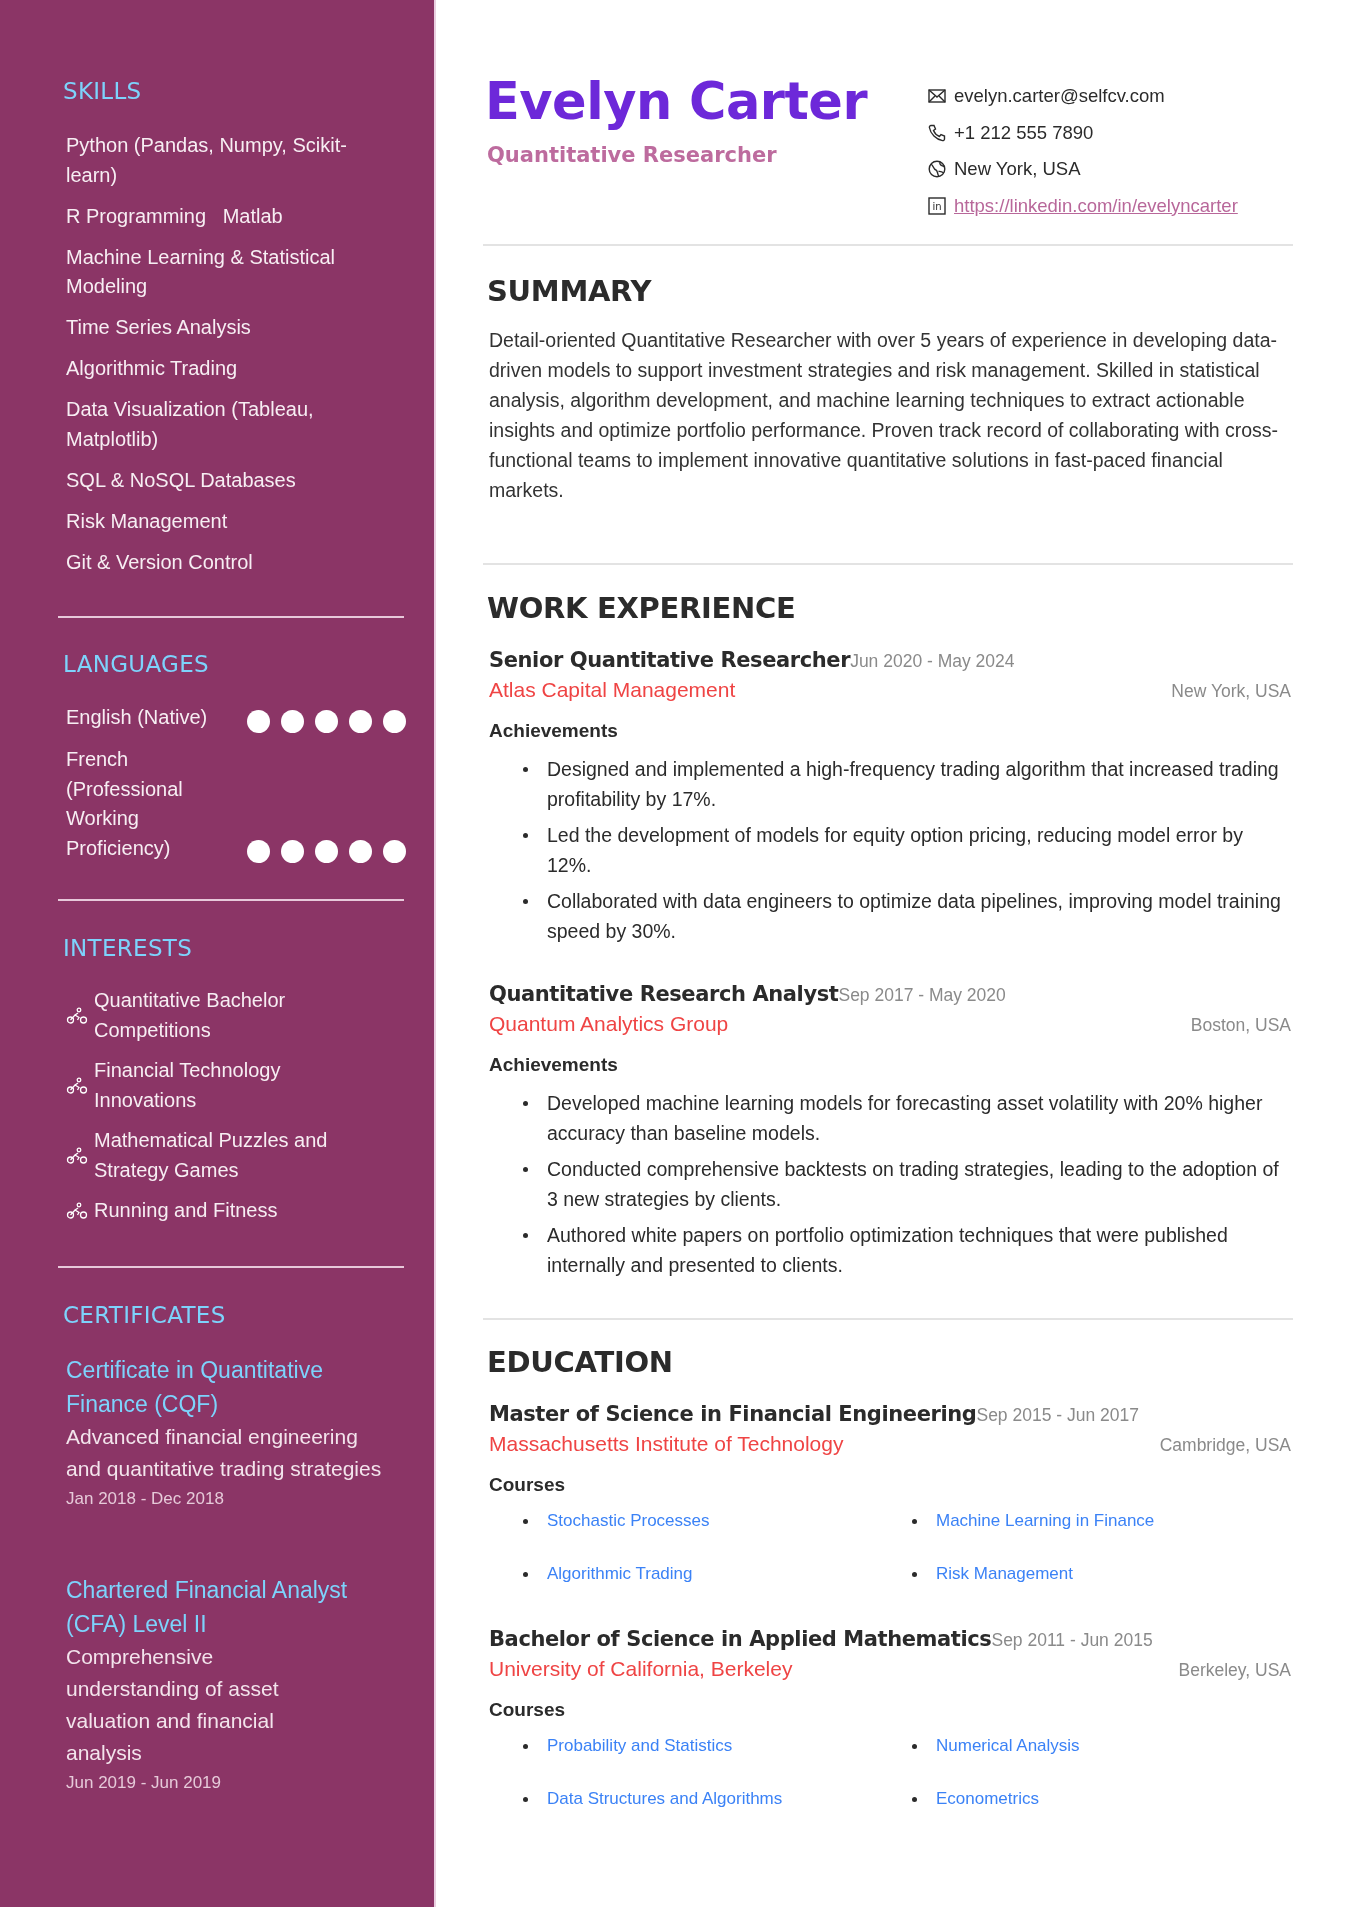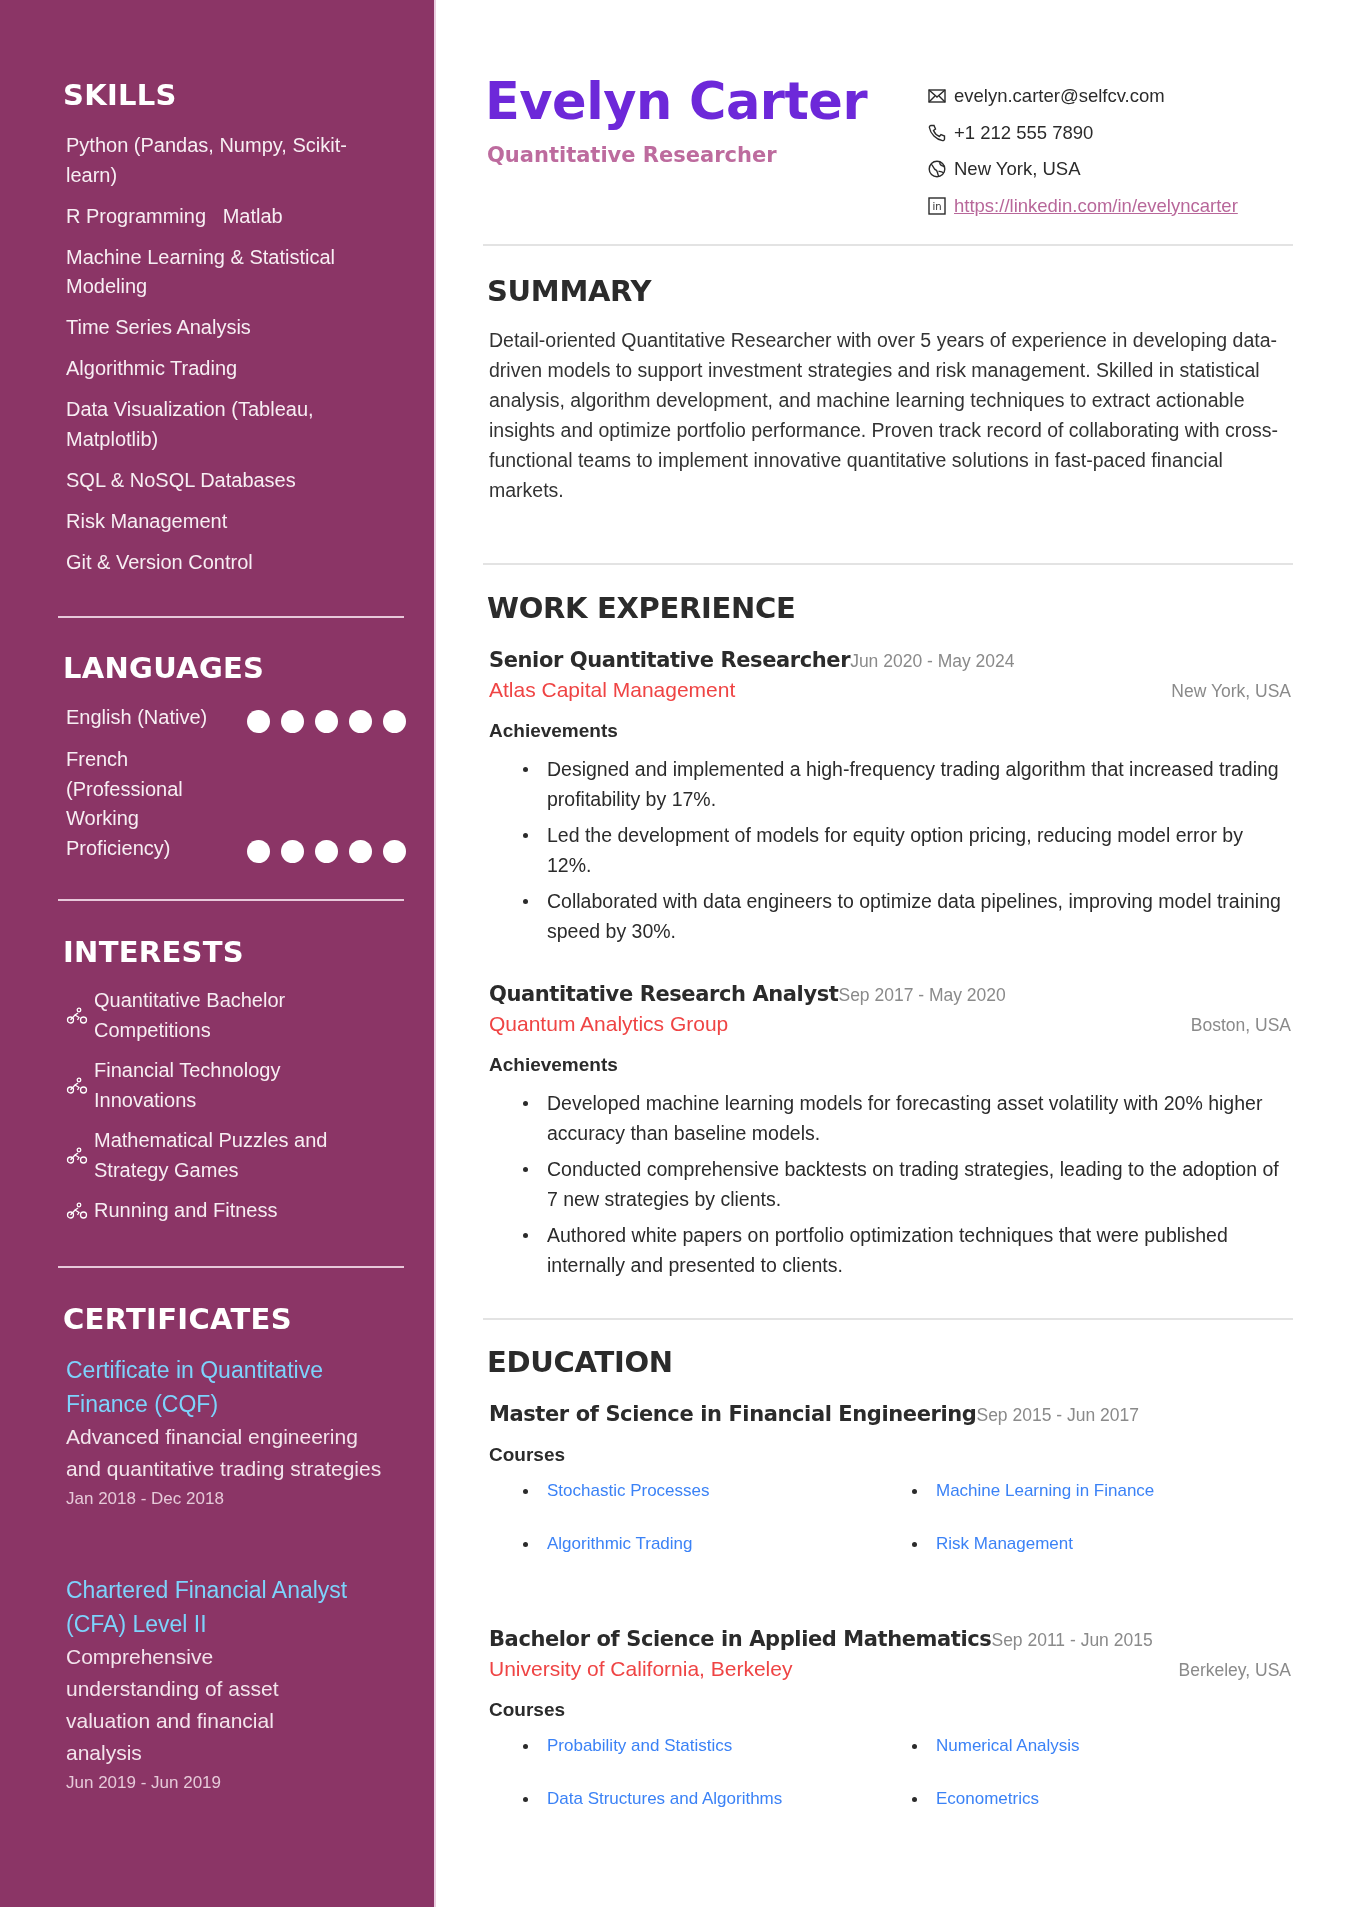--- a/index.html
+++ b/index.html
@@ -2,21 +2,21 @@
 <html><head>
 <meta charset="utf-8">
 <style>
   * { box-sizing: border-box; margin: 0; padding: 0; }
   html, body { width: 1350px; height: 1907px; background: #ffffff; overflow: hidden; }
   body { position: relative; font-family: "Liberation Sans", "DejaVu Sans", sans-serif; color: #2b2b2b; }
 
   
   .sidebar { position: absolute; left: 0; top: 0; width: 434px; height: 1907px; background: #8B3566; color: #ffffff; }
   .sidebar::after { content: ""; position: absolute; right: -2px; top: 0; width: 2px; height: 100%; background: #e9cfe0; }
-  .sb-heading { position: absolute; left: 63px; font-family: "DejaVu Sans", sans-serif; font-weight: bold; font-size: 29px; letter-spacing: 0.3px; color: #ffffff; }
+  .sb-heading { position: absolute; left: 63px; font-family: "DejaVu Sans", sans-serif; font-weight: normal; font-size: 23px; letter-spacing: 0.3px; color: #7dd3fc; }
   .sb-list { position: absolute; left: 66px; width: 330px; list-style: none; }
   .sb-list li { font-size: 20px; line-height: 29.5px; margin-bottom: 11.5px; color: #f7eef3; }
   .sb-divider { position: absolute; left: 58px; width: 346px; height: 2px; background: #e7c9da; }
 
   .lang-row { position: absolute; left: 66px; width: 340px; display: flex; align-items: flex-end; justify-content: space-between; }
   .lang-name { font-size: 20px; line-height: 29.5px; color: #f7eef3; width: 170px; }
   .dots { display: flex; gap: 11px; }
   .dot { width: 23px; height: 23px; border-radius: 50%; background: #ffffff; }
 
   .interest-list { position: absolute; left: 66px; width: 340px; list-style: none; }
@@ -234,33 +234,37 @@
     <span class="entry-title">Quantitative Research Analyst</span>
     <span class="entry-date">Sep 2017 - May 2020</span>
   </div>
   <div class="entry-mid">
     <span class="entry-org">Quantum Analytics Group</span>
     <span class="entry-loc">Boston, USA</span>
   </div>
   <div class="entry-sub">Achievements</div>
   <ul class="bullets">
     <li>Developed machine learning models for forecasting asset volatility with 20% higher accuracy than baseline models.</li>
-    <li>Conducted comprehensive backtests on trading strategies, leading to the adoption of 7 new strategies by clients.</li>
+    <li>Conducted comprehensive backtests on trading strategies, leading to the adoption of 3 new strategies by clients.</li>
     <li>Authored white papers on portfolio optimization techniques that were published internally and presented to clients.</li>
   </ul>
 </div>
 
 <div class="hr" style="top:1318px"></div>
 
 <h2 class="sec-title" style="top:1345px">EDUCATION</h2>
 
 <div class="entry" style="top:1402px">
   <div class="entry-top">
     <span class="entry-title">Master of Science in Financial Engineering</span>
     <span class="entry-date">Sep 2015 - Jun 2017</span>
+  </div>
+  <div class="entry-mid">
+    <span class="entry-org">Massachusetts Institute of Technology</span>
+    <span class="entry-loc">Cambridge, USA</span>
   </div>
   <div class="entry-sub">Courses</div>
   <ul class="courses">
     <li>Stochastic Processes</li>
     <li>Machine Learning in Finance</li>
     <li>Algorithmic Trading</li>
     <li>Risk Management</li>
   </ul>
 </div>
 

